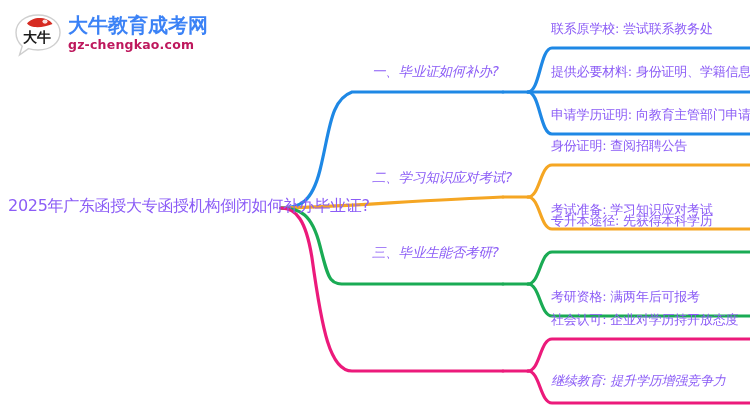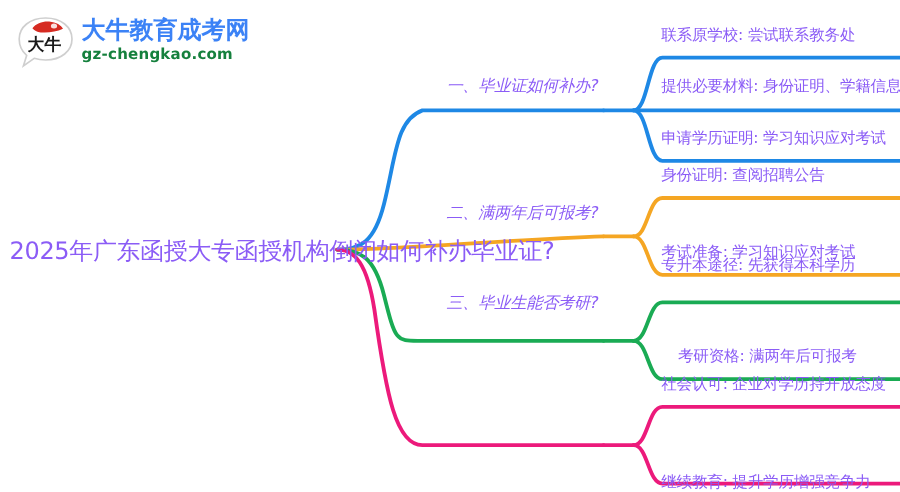--- a/index.html
+++ b/index.html
@@ -44,21 +44,21 @@
     font-weight: bold;
     color: #3b82f6;
     letter-spacing: 0px;
     line-height: 23px;
     white-space: nowrap;
     font-family: "DejaVu Sans", "Liberation Sans", sans-serif;
   }
   .logo-en {
     font-size: 12.5px;
     font-weight: bold;
-    color: #15803d;
+    color: #be185d;
     line-height: 16px;
     letter-spacing: 0.2px;
     white-space: nowrap;
     font-family: "DejaVu Sans", "Liberation Sans", sans-serif;
   }
   
   #wires {
     position: absolute;
     left: 0;
     top: 0;
@@ -68,21 +68,21 @@
   
   .node-text {
     position: absolute;
     white-space: nowrap;
     color: #8b5cf6;
     font-family: "DejaVu Sans", "Liberation Sans", sans-serif;
   }
   #root-node {
     left: 8px;
     top: 196px;
-    font-size: 20px;
+    font-size: 16px;
     letter-spacing: -0.3px;
   }
   .l1-node {
     font-size: 13.5px;
     letter-spacing: -0.2px;
     left: 372px;
     font-style: italic;
   }
   #l1-node-0 { top: 63px; }
   #l1-node-1 { top: 169px; }
@@ -146,29 +146,29 @@
       <path d="M281,208 C296,208 306,220 312,258 C322,330 330,371 352,371 L503,371" fill="none" stroke="#ec1a7b" stroke-width="3.2" stroke-linecap="round"></path>
       <path d="M503,371 L528,371" fill="none" stroke="#ec1a7b" stroke-width="3.2" stroke-linecap="round"></path>
       <path d="M528,371 C540,371 540,339 552,339 L750,339" fill="none" stroke="#ec1a7b" stroke-width="3.2" stroke-linecap="round"></path>
       <path d="M528,371 C540,371 540,403 552,403 L750,403" fill="none" stroke="#ec1a7b" stroke-width="3.2" stroke-linecap="round"></path>
     </g>
   </svg>
 
   <div class="node-text" id="root-node">2025年广东函授大专函授机构倒闭如何补办毕业证?</div>
 
   <div class="node-text l1-node" id="l1-node-0">一、毕业证如何补办?</div>
-  <div class="node-text l1-node" id="l1-node-1">二、满两年后可报考?</div>
+  <div class="node-text l1-node" id="l1-node-1">二、学习知识应对考试?</div>
   <div class="node-text l1-node" id="l1-node-2">三、毕业生能否考研?</div>
 
   <div class="node-text l2-node" style="top:20px;">联系原学校: 尝试联系教务处</div>
   <div class="node-text l2-node" style="top:63px;">提供必要材料: 身份证明、学籍信息</div>
-  <div class="node-text l2-node" style="top:106px;">申请学历证明: 学习知识应对考试</div>
+  <div class="node-text l2-node" style="top:106px;">申请学历证明: 向教育主管部门申请</div>
 
   <div class="node-text l2-node" style="top:137px;">身份证明: 查阅招聘公告</div>
   <div class="node-text l2-node" style="top:201px;">考试准备: 学习知识应对考试</div>
 
   <div class="node-text l2-node" style="top:212px;">专升本途径: 先获得本科学历</div>
-  <div class="node-text l2-node" style="top:288px;margin-left:14px;">考研资格: 满两年后可报考</div>
+  <div class="node-text l2-node" style="top:288px;">考研资格: 满两年后可报考</div>
 
   <div class="node-text l2-node" style="top:311px;">社会认可: 企业对学历持开放态度</div>
-  <div class="node-text l2-node" style="top:393px;">继续教育: 提升学历增强竞争力</div>
+  <div class="node-text l2-node" style="top:372px;font-style:italic;">继续教育: 提升学历增强竞争力</div>
 
 </div>
 
 </body></html>

